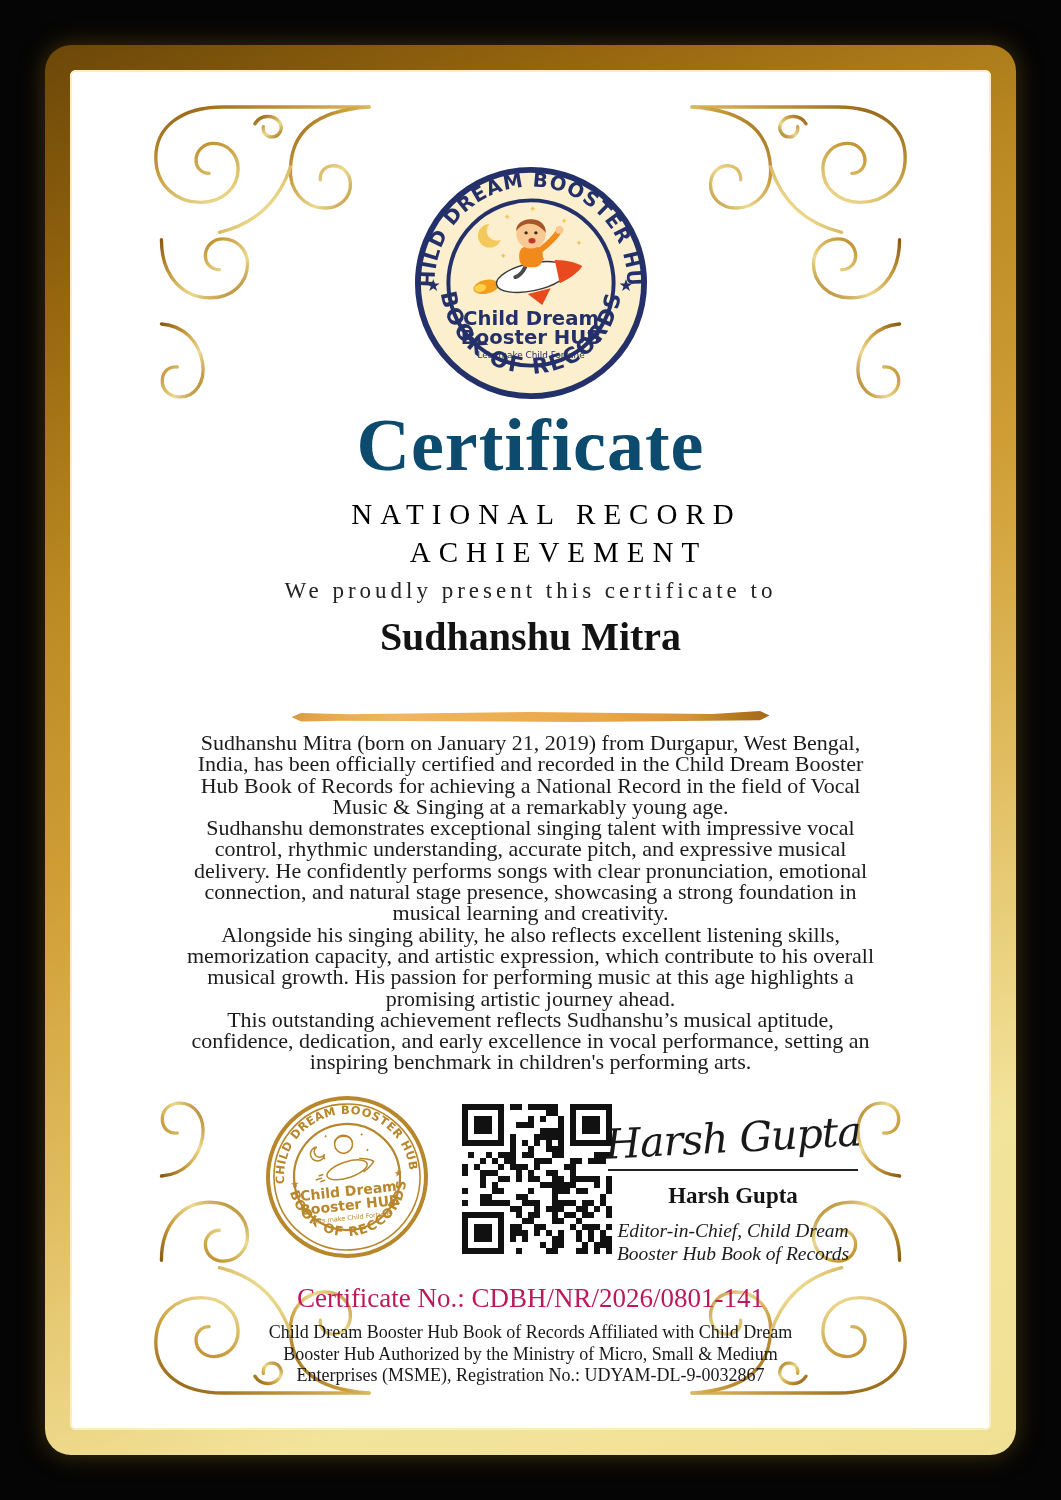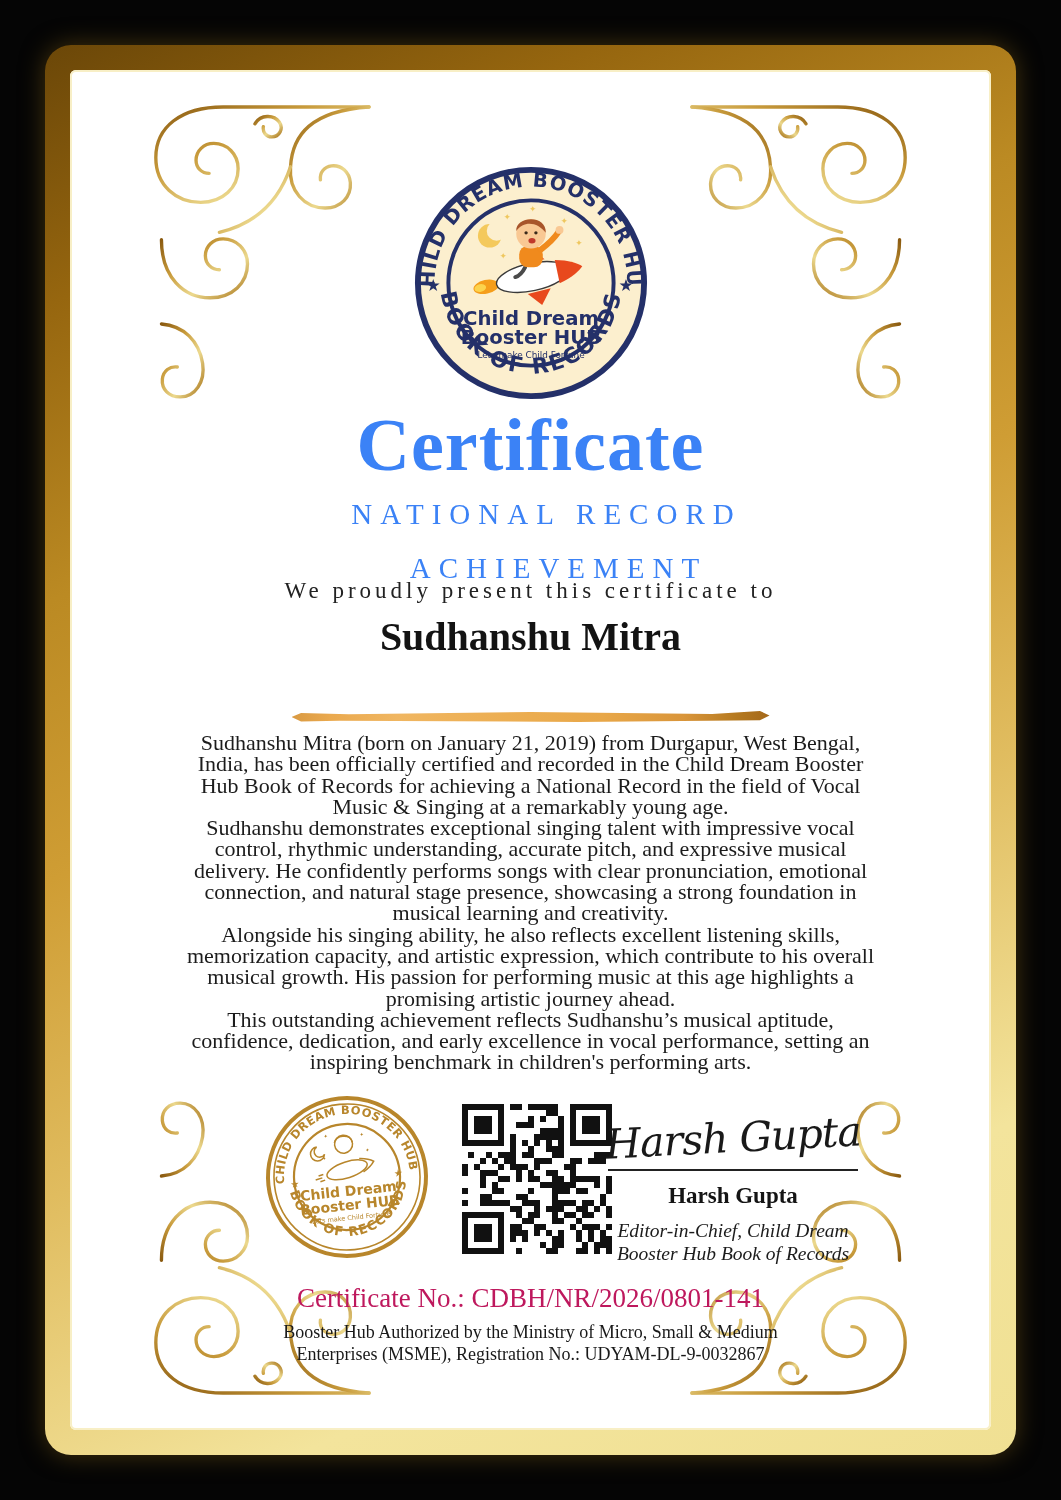--- a/index.html
+++ b/index.html
@@ -14,24 +14,24 @@
   .center{left:0;right:0;text-align:center;}
 
   .flourish{position:absolute;width:272px;height:318px;pointer-events:none;}
   .fl-tl{left:34px;top:22px;}
   .fl-tr{right:34px;top:22px;transform:scaleX(-1);}
   .fl-bl{left:34px;bottom:22px;transform:scaleY(-1);}
   .fl-br{right:34px;bottom:22px;transform:scale(-1,-1);}
 
   .logo-wrap{left:50%;top:95px;transform:translateX(-50%);width:236px;height:236px;}
 
-  .title{top:338px;font-size:74px;font-weight:bold;color:#3b82f6;letter-spacing:1px;line-height:1;}
-  .subtitle{font-size:29px;color:#3b82f6;letter-spacing:8px;line-height:36px;margin-left:32px;}
+  .title{top:338px;font-size:74px;font-weight:bold;color:#0c4a6e;letter-spacing:1px;line-height:1;}
+  .subtitle{font-size:29px;color:#000000;letter-spacing:8px;line-height:36px;margin-left:32px;}
   .sub1{top:426px;}
-  .sub2{top:480px;padding-left:24px;}
+  .sub2{top:464px;padding-left:24px;}
   .present{top:508px;font-size:23px;color:#222;letter-spacing:4px;}
   .name{top:544px;font-size:40px;font-weight:bold;color:#131313;line-height:1.15;}
   .brush{top:641px;left:50%;transform:translateX(-50%);width:478px;height:11px;
       background:linear-gradient(90deg,#d99a43 0%,#eaa94e 8%,#f0b661 22%,#ecae52 45%,#e8a748 65%,#d9953a 82%,#b5791f 93%,#a4681a 100%);
       clip-path:polygon(0 55%,2% 18%,12% 30%,50% 8%,88% 28%,98% 0,100% 40%,98% 85%,60% 100%,10% 88%,2% 96%);}
   .body-text{top:662px;left:50%;transform:translateX(-50%);width:708px;text-align:center;
       font-size:22px;line-height:21.3px;color:#1c1c1c;}
   .body-text p{margin:0;}
   .confirm{top:996px;font-size:21.5px;color:#151515;}
 
@@ -502,19 +502,20 @@
         <div class="sign-name">Harsh Gupta</div>
         <div class="sign-title">
           <div>Editor-in-Chief, Child Dream</div>
           <div>Booster Hub Book of Records</div>
         </div>
       </div>
 
       <div class="abs center certno">Certificate No.: CDBH/NR/2026/0801-141</div>
 
       <div class="abs center footer">
+        <div>Child Dream Booster Hub Book of Records Affiliated with Child Dream</div>
         <div>Booster Hub Authorized by the Ministry of Micro, Small &amp; Medium</div>
         <div>Enterprises (MSME), Registration No.: UDYAM-DL-9-0032867</div>
       </div>
 
     </div>
   </div>
 </div>
 
 </body></html>

